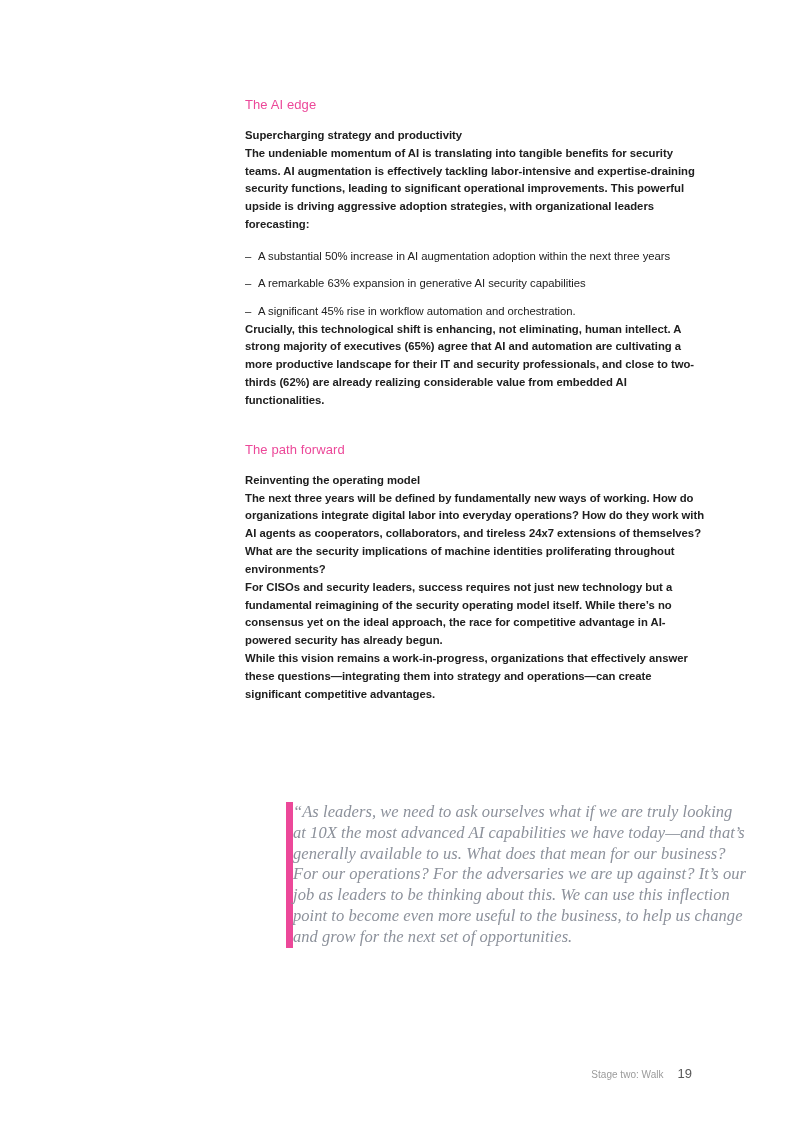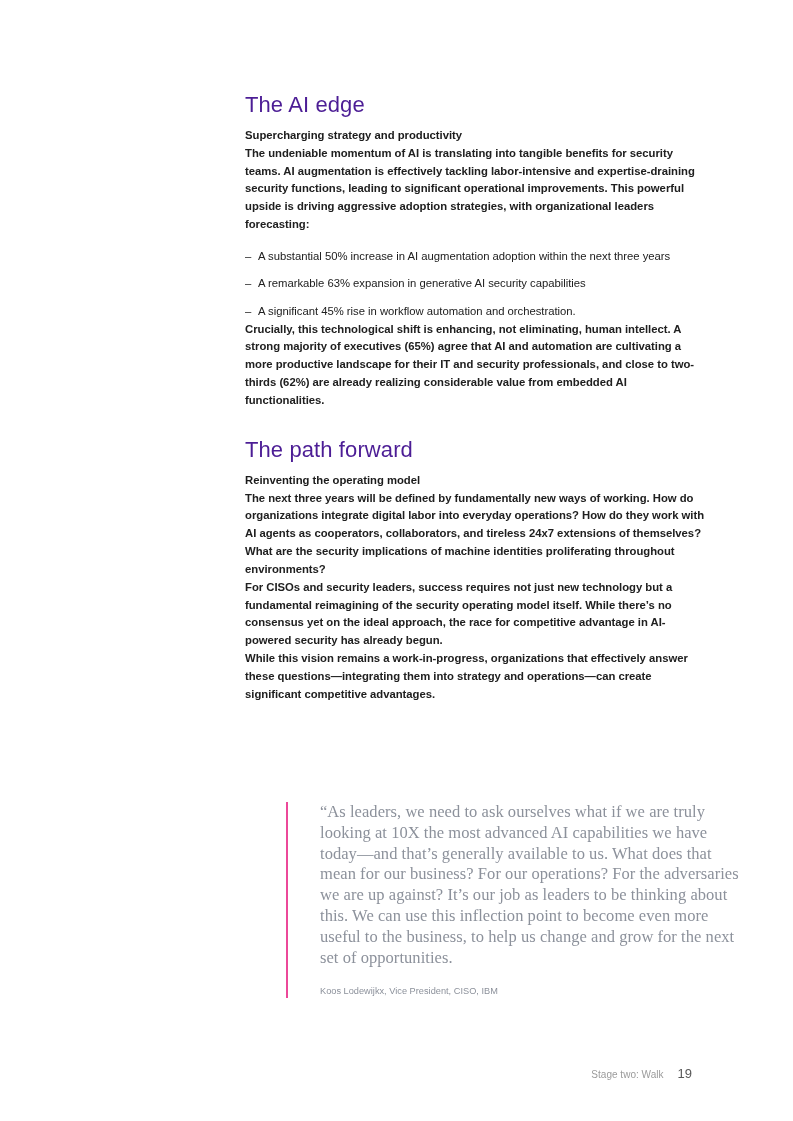--- a/index.html
+++ b/index.html
@@ -26,22 +26,22 @@
 
   
   .content {
     position: absolute;
     left: 245px;
     top: 94px;
     width: 462px;
   }
 
   .section-heading {
-    color: #4c1d95;
-    font-size: 22px;
+    color: #ec4899;
+    font-size: 13px;
     font-weight: 400;
     line-height: 22px;
     letter-spacing: 0.1px;
     margin: 0 0 11px 0;
   }
 
   .sub-heading {
     color: #1b1b1b;
     font-size: 11.3px;
     font-weight: 700;
@@ -87,23 +87,24 @@
   .block-gap-lg { margin-top: 16px; }
 
   .heading-gap { margin-top: 29px; }
 
   
   .quote-block {
     position: absolute;
     left: 246px;
     top: 786px;
     width: 462px;
-    padding-left: 32px;
+    padding-left: 0;
     box-sizing: border-box;
-    border-left: 2px solid #ec4899;
+    border-left: 7px solid #ec4899;
+    font-style: italic;
   }
   .quote-text {
     color: #8c919b;
     font-family: "Liberation Serif", serif;
     font-size: 16.5px;
     line-height: 20.8px;
     margin: 0;
     letter-spacing: 0.05px;
   }
   .quote-attrib {
@@ -173,21 +174,20 @@
     <p class="body">The next three years will be defined by fundamentally new ways of working. How do organizations integrate digital labor into everyday operations? How do they work with AI agents as cooperators, collaborators, and tireless 24x7 extensions of themselves? What are the security implications of machine identities proliferating throughout environments?</p>
 
     <p class="body gap-para">For CISOs and security leaders, success requires not just new technology but a fundamental reimagining of the security operating model itself. While there’s no consensus yet on the ideal approach, the race for competitive advantage in AI-powered security has already begun.</p>
 
     <p class="body gap-para">While this vision remains a work-in-progress, organizations that effectively answer these questions—integrating them into strategy and operations—can create significant competitive advantages.</p>
 
   </div>
 
   <blockquote class="quote-block">
     <p class="quote-text">“As leaders, we need to ask ourselves what if we are truly looking at 10X the most advanced AI capabilities we have today—and that’s generally available to us. What does that mean for our business? For our operations? For the adversaries we are up against? It’s our job as leaders to be thinking about this. We can use this inflection point to become even more useful to the business, to help us change and grow for the next set of opportunities.</p>
-    <p class="quote-attrib">Koos Lodewijkx, Vice President, CISO, IBM</p>
   </blockquote>
 
   <div class="footer">
     <span class="footer-label">Stage two: Walk</span>
     <span class="footer-page">19</span>
   </div>
 
 </div>
 
 </body></html>

